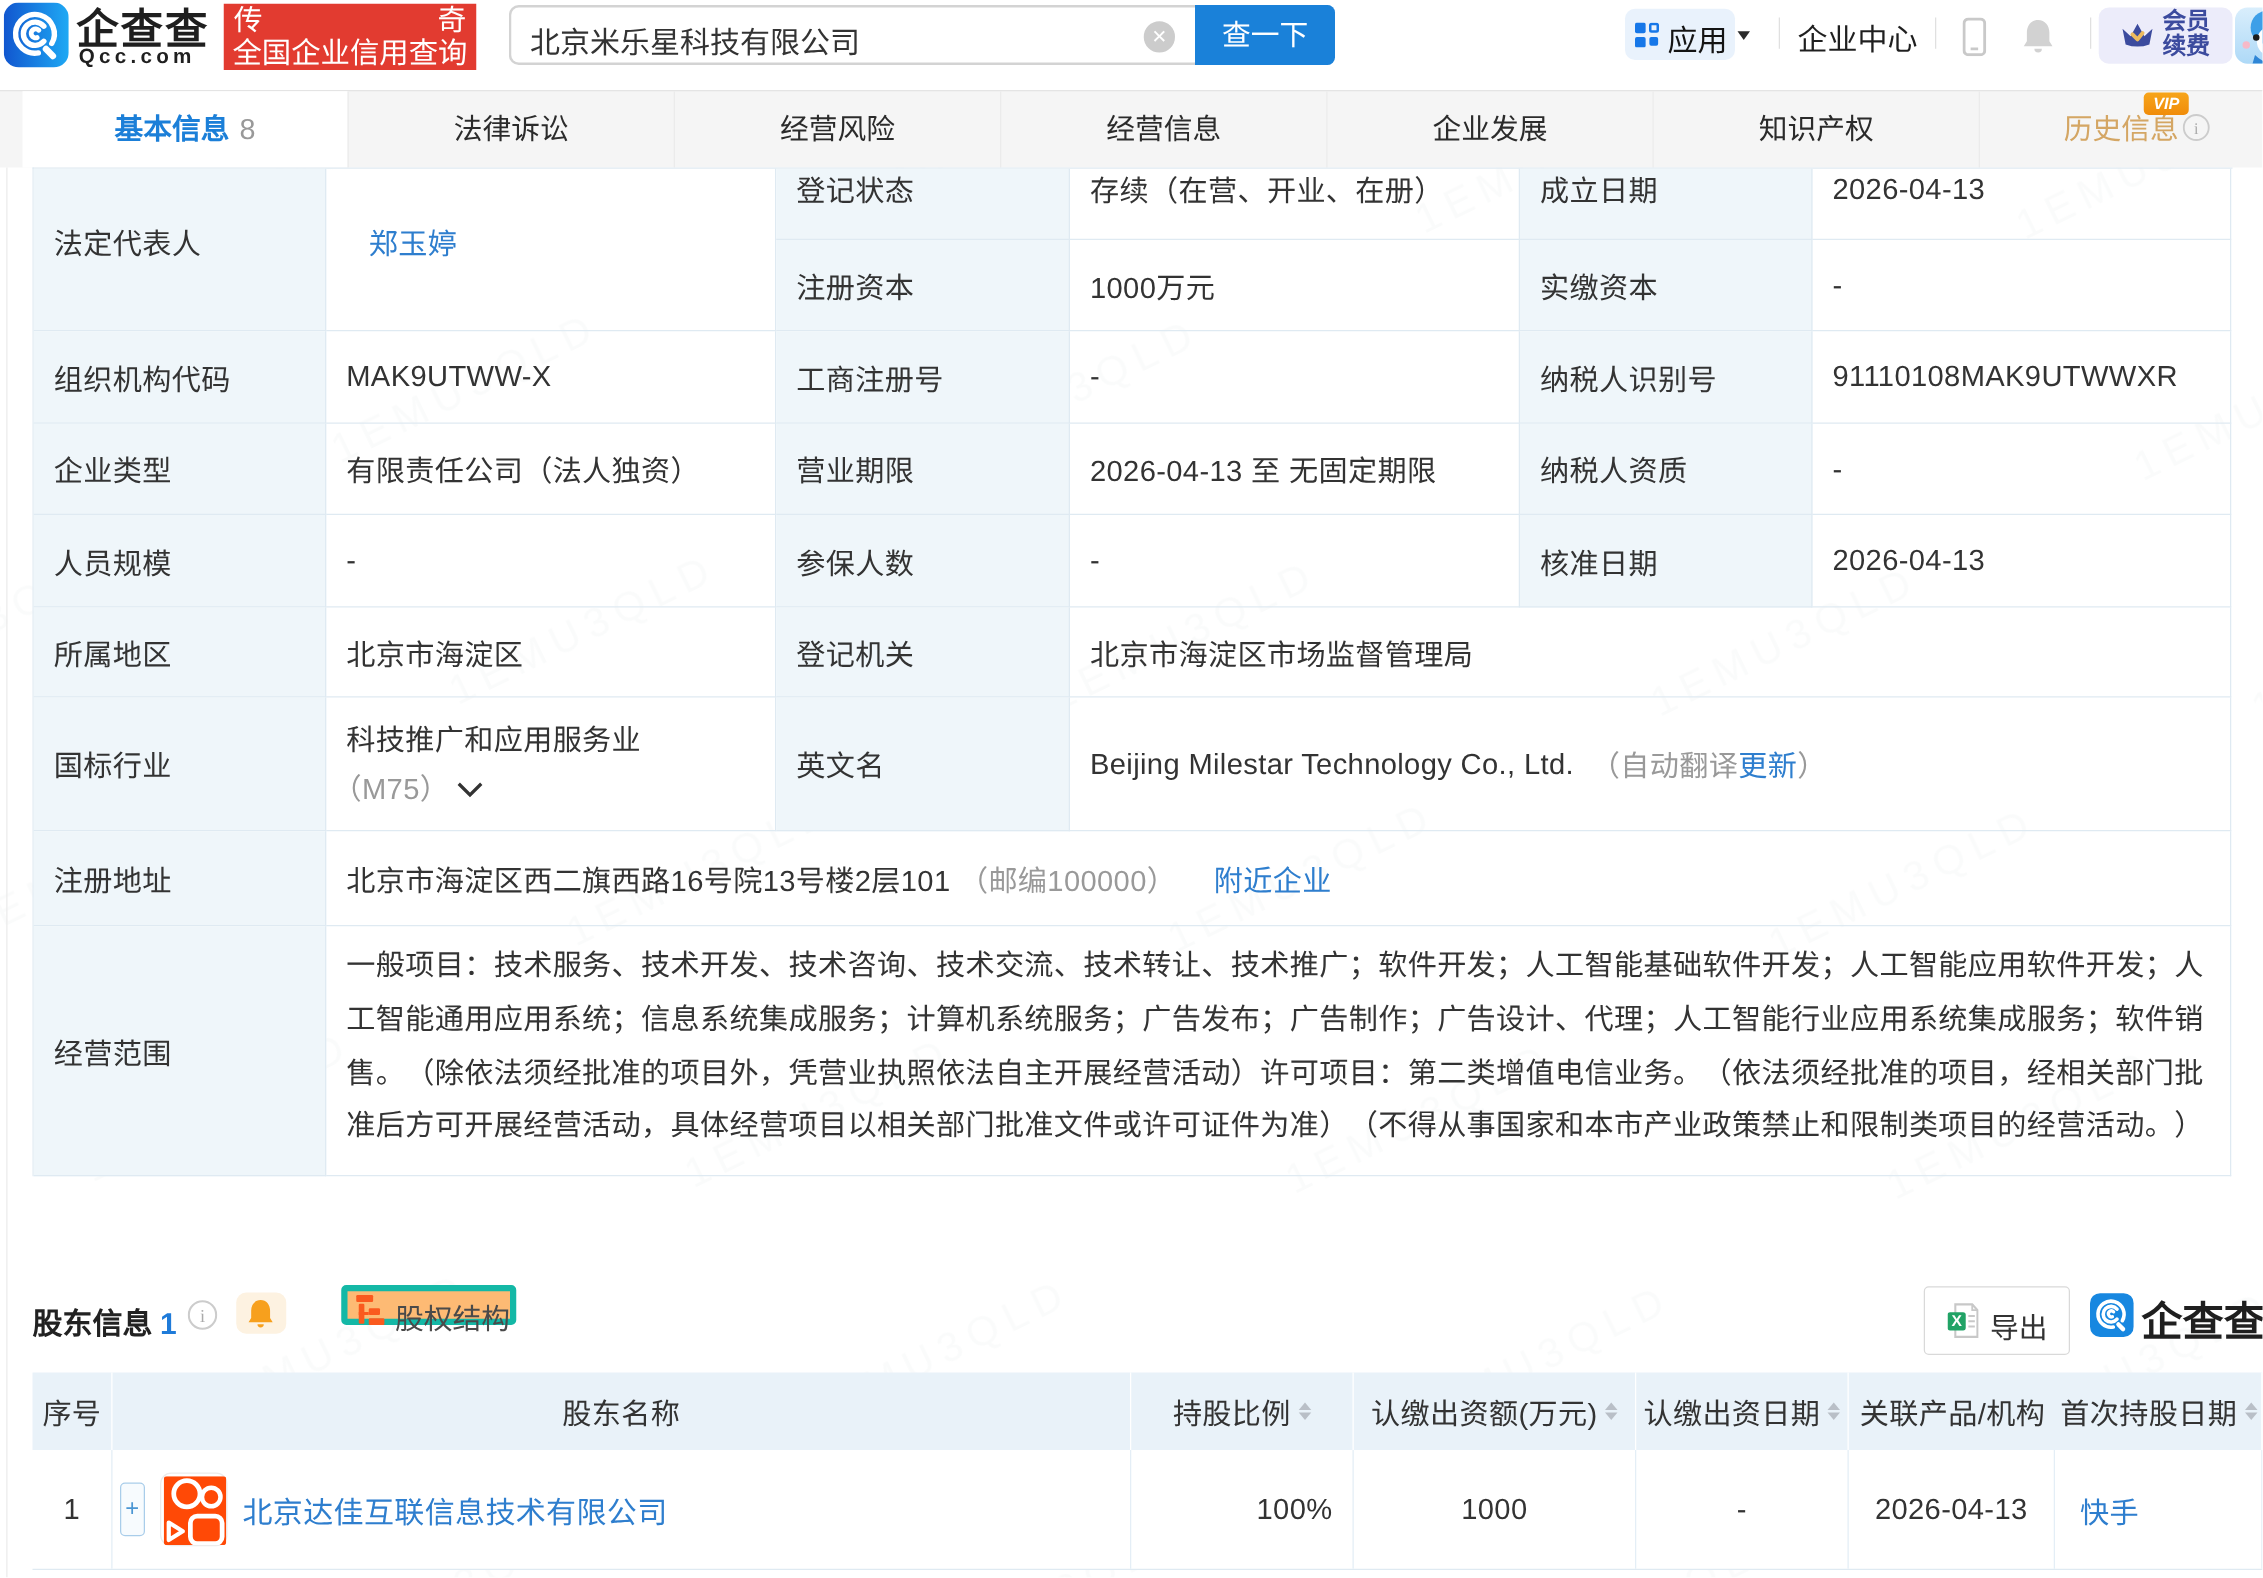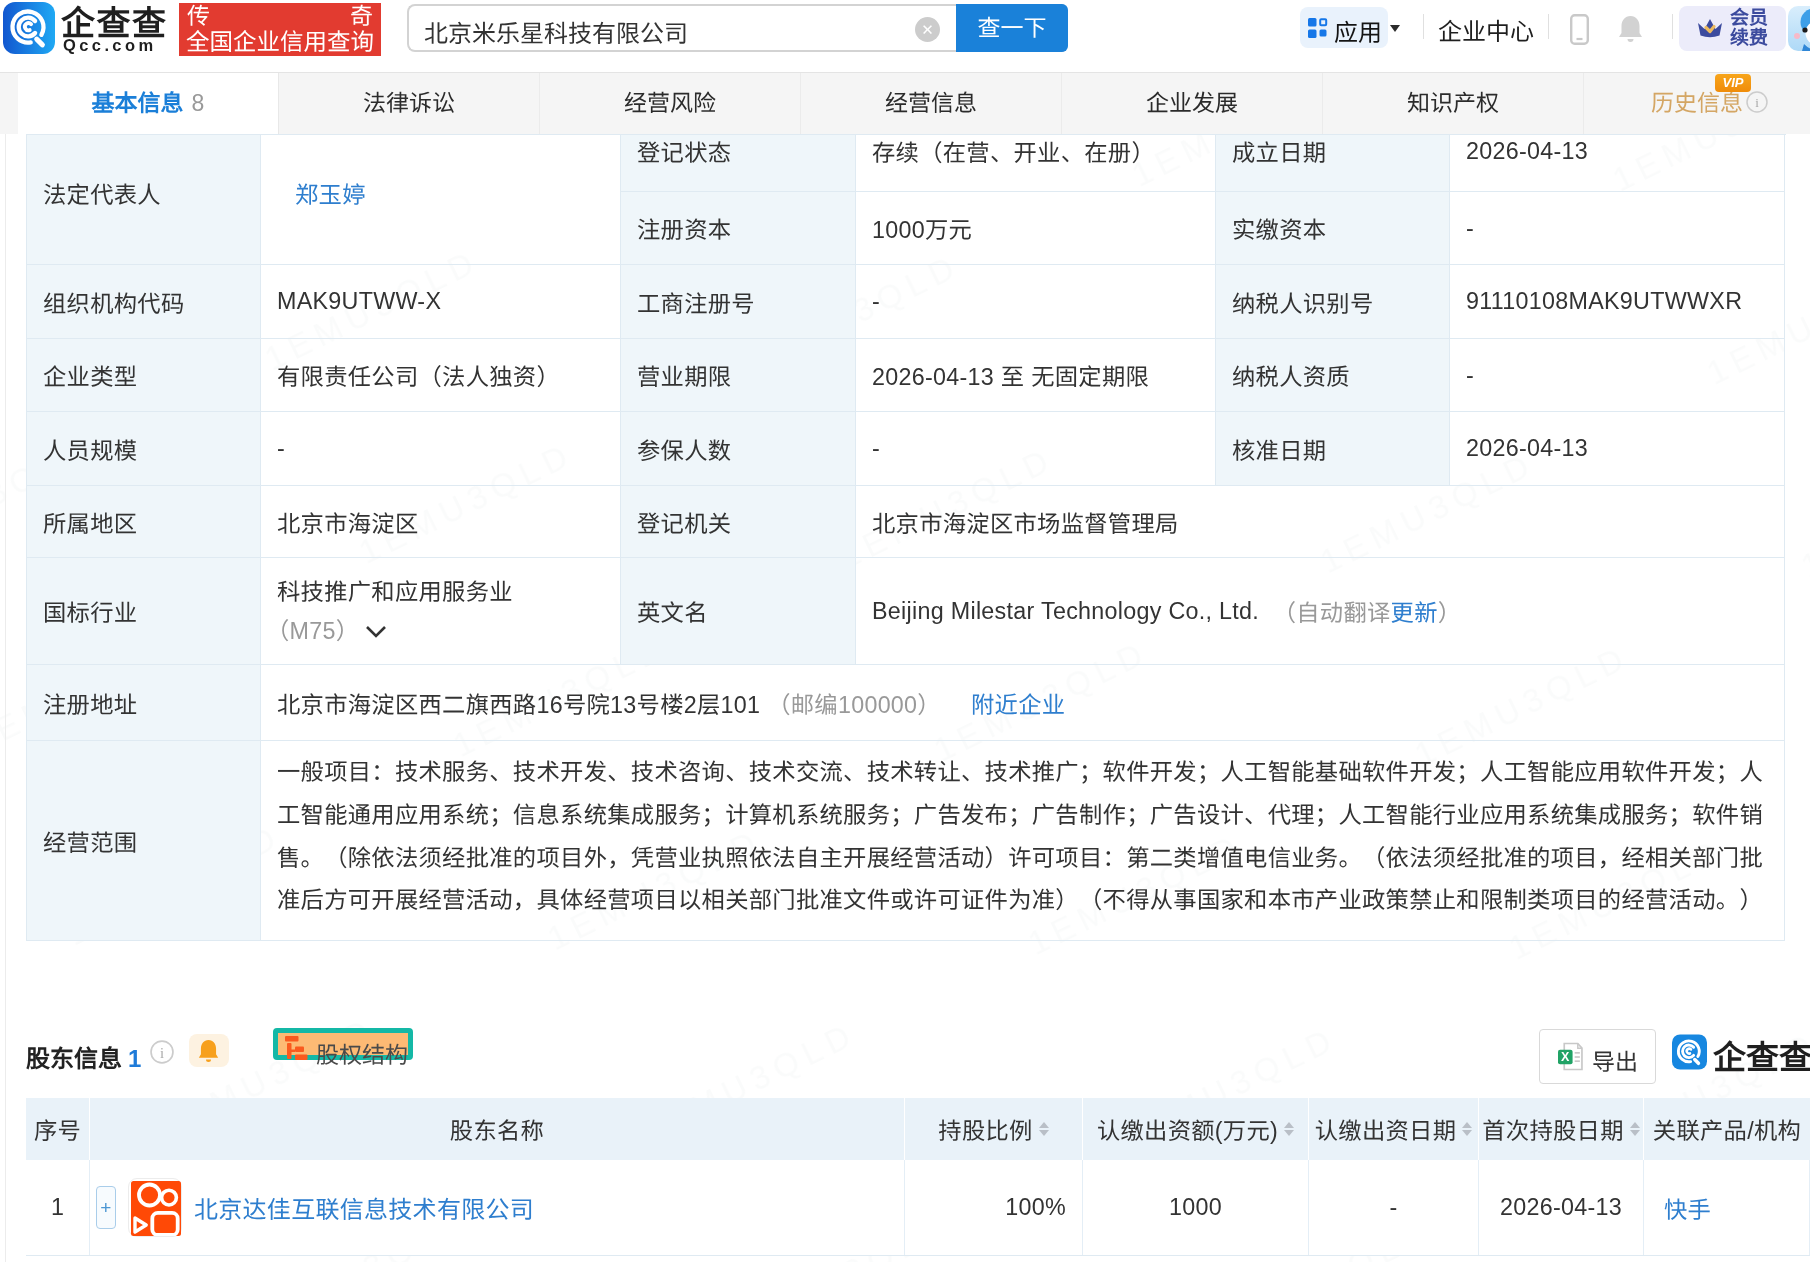--- a/index.html
+++ b/index.html
@@ -251,22 +251,22 @@
     <span style="position:absolute; left:1687px; top:-5px; font-size:33px; font-weight:bold; color:#1f1f1f; white-space:nowrap;">企查查</span>
   </div>
 
   <div id="shtab">
     <div class="shh">
       <div style="width:64px;">序号</div>
       <div style="width:815px;">股东名称</div>
       <div style="width:178px;">持股比例<span class="sort"></span></div>
       <div style="width:226px;">认缴出资额(万元)<span class="sort"></span></div>
       <div style="width:170px;">认缴出资日期<span class="sort"></span></div>
+      <div style="width:166px; border-right:none;">关联产品/机构</div>
       <div style="width:165px;">首次持股日期<span class="sort"></span></div>
-      <div style="width:166px; border-right:none;">关联产品/机构</div>
     </div>
     <div class="shr">
       <div style="width:64px;">1</div>
       <div style="width:815px; justify-content:flex-start; padding-left:6px;">
         <div style="width:20px; height:43px; border:1px solid #a9cdea; border-radius:4px; background:#f7fbfe; color:#4b96d3; font-size:19px; display:flex; align-items:center; justify-content:center;">+</div>
         <div style="width:54px; height:59px; border:1px solid #ececec; border-radius:9px; background:#fff; margin-left:12px; padding:1.5px;">
           <svg width="50" height="55" viewBox="0 0 50 55">
             <rect x="0" y="0" width="50" height="55" rx="2.5" fill="#ff4906"></rect>
             <circle cx="18.5" cy="14" r="10.5" fill="none" stroke="#fff" stroke-width="3.8"></circle>
             <circle cx="38" cy="16.6" r="7.4" fill="none" stroke="#fff" stroke-width="3.6"></circle>

